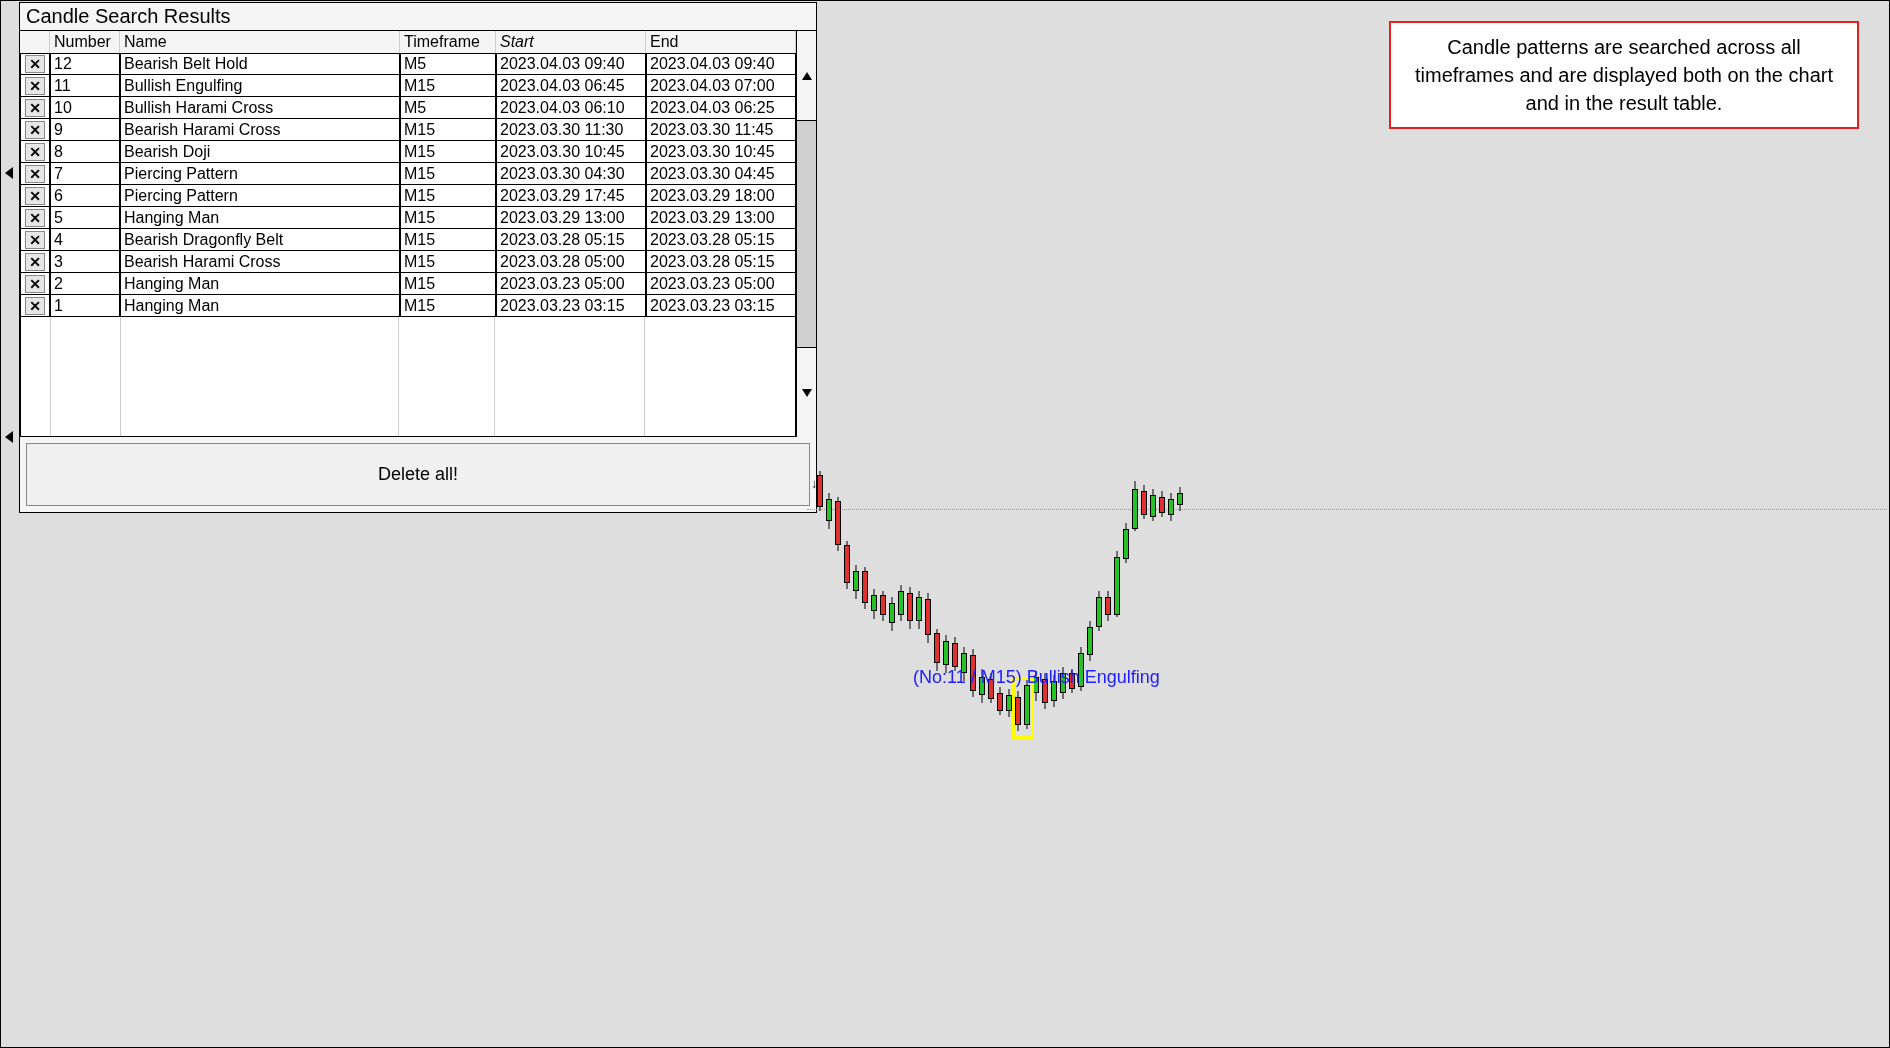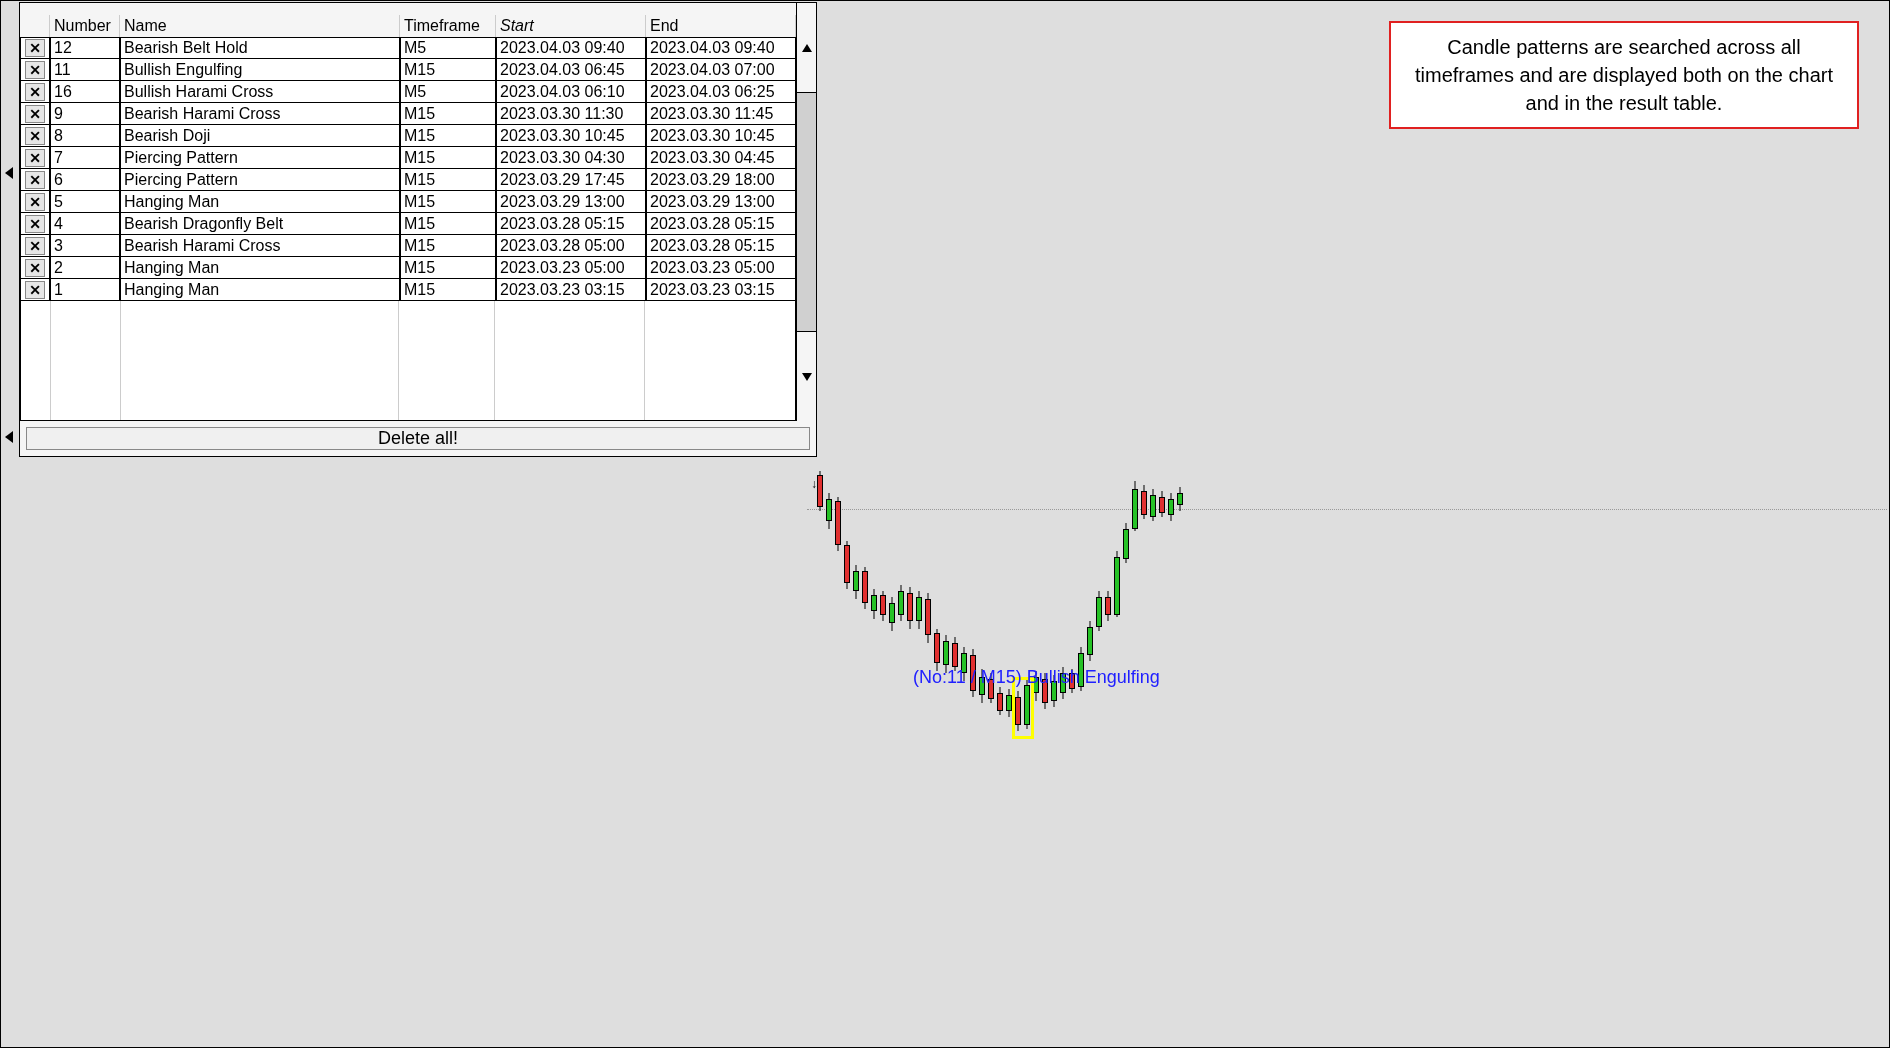--- a/index.html
+++ b/index.html
@@ -64,21 +64,20 @@
     padding: 2px 6px;
     border-bottom: 1px solid #000;
     background: #f5f5f5;
   }
 
   .table-wrap {
     display:flex;
   }
   .table-area {
     flex: 1 1 auto;
-    margin-top: 12px;
   }
   .col-headers {
     display: flex;
     font-size: 16px;
     background: #f5f5f5;
   }
   .col-headers > div {
     padding: 2px 4px;
     border-right: 1px solid #ccc;
   }
@@ -156,21 +155,21 @@
     align-items:center;
     justify-content:center;
     cursor:pointer;
   }
   .scroll-arrow:first-child { border-bottom:1px solid #000; }
   .scroll-track { flex:1; background:#d0d0d0;}
   .scroll-arrow.bot { border-top:1px solid #000; }
 
   .delete-all {
     margin: 6px;
-    padding: 0;
+    padding: 20px;
     text-align:center;
     font-size: 18px;
     background: #f0f0f0;
     border: 1px solid #888;
     cursor:pointer;
   }
 
   
   .anno-box {
     position:absolute;
@@ -247,20 +246,21 @@
       </svg>
   </div>
   <div class="collapse-arrow" style="top:428px">
     <svg width="12" height="16" viewBox="0 0 12 16">
         <polygon points="10,2 10,14 2,8" fill="#000"></polygon>
       </svg>
   </div>
 
   <div class="panel">
 
+    <div class="panel-title">Candle Search Results</div>
 
     <div class="table-wrap">
       <div class="table-area">
         <div class="col-headers">
           <div class="col-sel"></div>
           <div class="col-num">Number</div>
           <div class="col-name">Name</div>
           <div class="col-tf">Timeframe</div>
           <div class="col-start">Start</div>
           <div class="col-end">End</div>
@@ -283,21 +283,21 @@
               <div class="cell-num">11</div>
               <div class="cell-name">Bullish Engulfing</div>
               <div class="cell-tf">M15</div>
               <div class="cell-start">2023.04.03 06:45</div>
               <div class="cell-end">2023.04.03 07:00</div>
             </div>
             <div class="row">
               <div class="cell-sel">
                 <div class="close-btn">✕</div>
               </div>
-              <div class="cell-num">16</div>
+              <div class="cell-num">10</div>
               <div class="cell-name">Bullish Harami Cross</div>
               <div class="cell-tf">M5</div>
               <div class="cell-start">2023.04.03 06:10</div>
               <div class="cell-end">2023.04.03 06:25</div>
             </div>
             <div class="row">
               <div class="cell-sel">
                 <div class="close-btn">✕</div>
               </div>
               <div class="cell-num">9</div>

